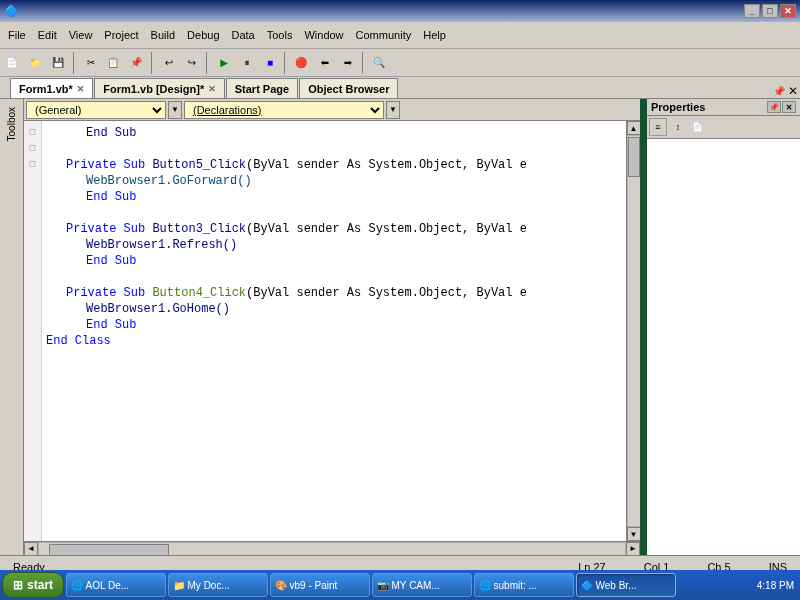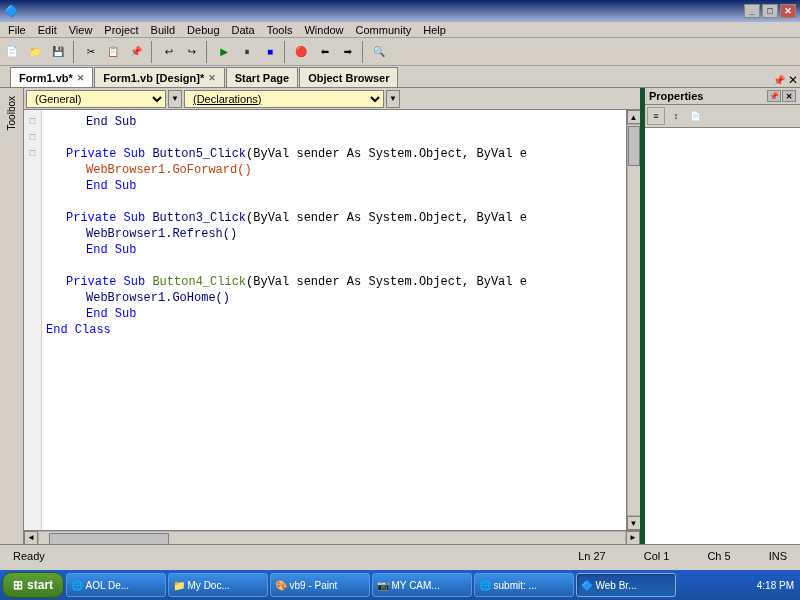--- a/index.html
+++ b/index.html
@@ -26,21 +26,21 @@
       font-size: 9px;
       display: flex; align-items: center; justify-content: center;
       cursor: pointer;
       color: black;
     }
     .title-btn.close-btn { background: #c75050; color: white; }
 
     
     #menu-bar {
       background: #d4d0c8;
-      height: 16px;
+      height: 27px;
       display: flex;
       align-items: center;
       padding: 0 2px;
       border-bottom: 1px solid #a0a0a0;
     }
     .menu-item {
       padding: 2px 6px;
       cursor: pointer;
       font-size: 11px;
       height: 100%;
@@ -218,21 +218,21 @@
       border: 1px solid #808080;
       position: absolute;
       top: 1px;
       left: 10px;
     }
 
     
     #properties-panel {
       width: 160px;
       background: #d4d0c8;
-      border-left: 5px solid #14532d;
+      border-left: 7px solid #14532d;
       display: flex;
       flex-direction: column;
     }
     #properties-header {
       display: flex;
       align-items: center;
       justify-content: space-between;
       background: #d4d0c8;
       padding: 2px 4px;
       border-bottom: 1px solid #808080;
@@ -446,21 +446,21 @@
           <div style="text-align:center; color:#808080; font-size:9px; line-height:16px; cursor:pointer;">□</div>
           <div style="text-align:center; color:#808080; font-size:9px; line-height:16px;"> </div>
           <div style="text-align:center; color:#808080; font-size:9px; line-height:16px;"> </div>
           <div style="text-align:center; color:#808080; font-size:9px; line-height:16px;"> </div>
         </div>
 
         <div id="code-editor" style="flex:1; overflow:auto; background:white; padding:4px; font-family:'Courier New',monospace; font-size:12px; line-height:16px;">
           <div style="color:#00008b; padding-left:40px; line-height:16px;">        <span style="color:#00008b;">End Sub</span></div>
           <div style="line-height:16px;">&nbsp;</div>
           <div style="color:#00008b; padding-left:20px; line-height:16px;">    <span style="color:#0000ff;">Private Sub</span> <span style="color:#000080;">Button5_Click</span><span style="color:#000000;">(ByVal sender As System.Object, ByVal e</span></div>
-          <div style="color:#c2410c; padding-left:40px; line-height:16px;">        WebBrowser1.GoForward()</div>
+          <div style="color:#0c4a6e; padding-left:40px; line-height:16px;">        WebBrowser1.GoForward()</div>
           <div style="color:#00008b; padding-left:40px; line-height:16px;">        <span style="color:#0000ff;">End Sub</span></div>
           <div style="line-height:16px;">&nbsp;</div>
           <div style="color:#00008b; padding-left:20px; line-height:16px;">    <span style="color:#0000ff;">Private Sub</span> <span style="color:#000080;">Button3_Click</span><span style="color:#000000;">(ByVal sender As System.Object, ByVal e</span></div>
           <div style="color:#000080; padding-left:40px; line-height:16px;">        WebBrowser1.Refresh()</div>
           <div style="color:#00008b; padding-left:40px; line-height:16px;">        <span style="color:#0000ff;">End Sub</span></div>
           <div style="line-height:16px;">&nbsp;</div>
           <div style="color:#00008b; padding-left:20px; line-height:16px;">    <span style="color:#0000ff;">Private Sub</span> <span style="color:#4d7c0f;">Button4_Click</span><span style="color:#000000;">(ByVal sender As System.Object, ByVal e</span></div>
           <div style="color:#000080; padding-left:40px; line-height:16px;">        WebBrowser1.GoHome()</div>
           <div style="color:#00008b; padding-left:40px; line-height:16px;">        <span style="color:#0000ff;">End Sub</span></div>
           <div style="color:#0000ff; padding-left:0px; line-height:16px;">End Class</div>

